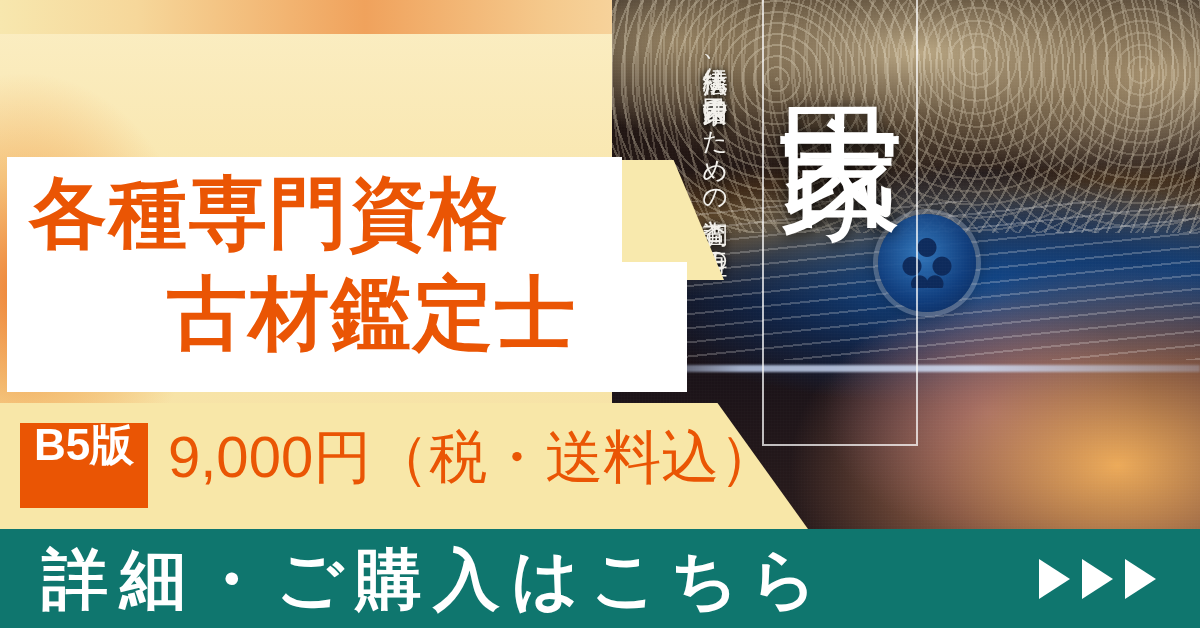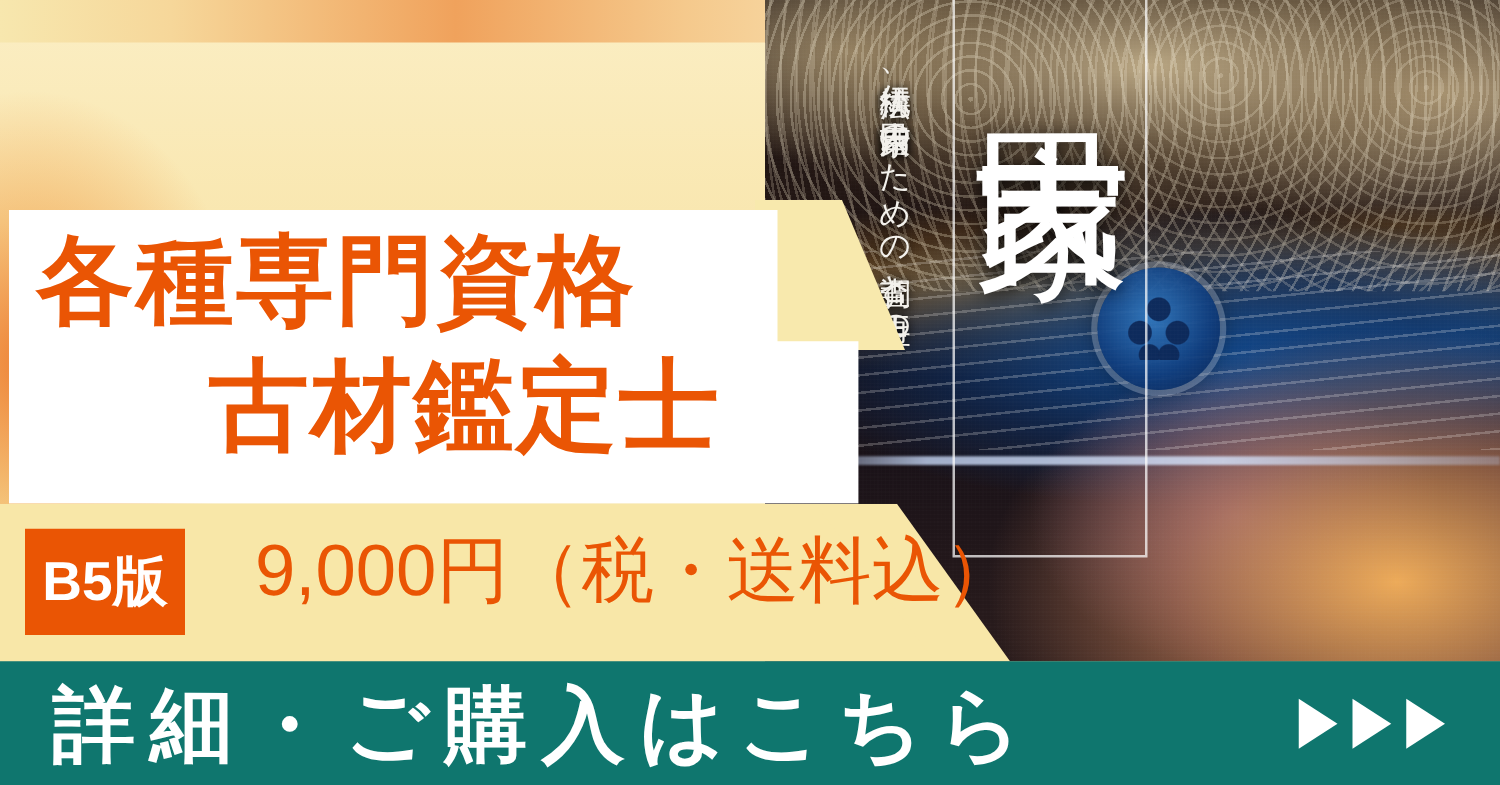--- a/index.html
+++ b/index.html
@@ -188,21 +188,21 @@
     line-height: 1;
     letter-spacing: 0px;
     white-space: nowrap;
   }
   .panel-head .l1 { position: absolute; left: 18px; top: 22px; }
   .panel-head .l2 { position: absolute; left: 18px; top: 78px; }
 
   
   .panel-title {
     position: absolute;
-    left: 7px; top: 168px;
+    left: 7px; top: 157px;
     width: 680px; height: 235px;
     background: #ffffff;
     clip-path: polygon(0 0, 615px 0, 615px 105px, 680px 105px, 680px 235px, 0 235px);
   }
   .panel-title .t1 {
     position: absolute; left: 22px; top: 17px;
     color: #ea5504;
     font-weight: 700;
     font-size: 78px;
     line-height: 1;
@@ -226,40 +226,39 @@
     width: 760px; height: 126px;
     background: #f8e7a8;
     clip-path: polygon(0 0, 652px 0, 748px 126px, 0 126px);
   }
   .badge {
     position: absolute;
     left: 20px; top: 423px;
     width: 128px; height: 85px;
     background: #ea5504;
     display: flex;
-    align-items: center;
+    align-items: flex-start;
     justify-content: center;
   }
   .badge span {
     color: #ffffff;
     font-weight: 700;
     font-size: 44px;
     line-height: 1;
     letter-spacing: 0px;
     white-space: nowrap;
   }
   .price-text {
     position: absolute;
     left: 168px; top: 428px;
     color: #ea5504;
     font-size: 58px;
     line-height: 1;
     letter-spacing: 0px;
     white-space: nowrap;
-    margin-left: 36px;
   }
 
   
   .cta {
     position: absolute;
     left: 0; top: 529px;
     width: 1200px; height: 99px;
     background: #0f766e;
     display: flex;
     align-items: center;

